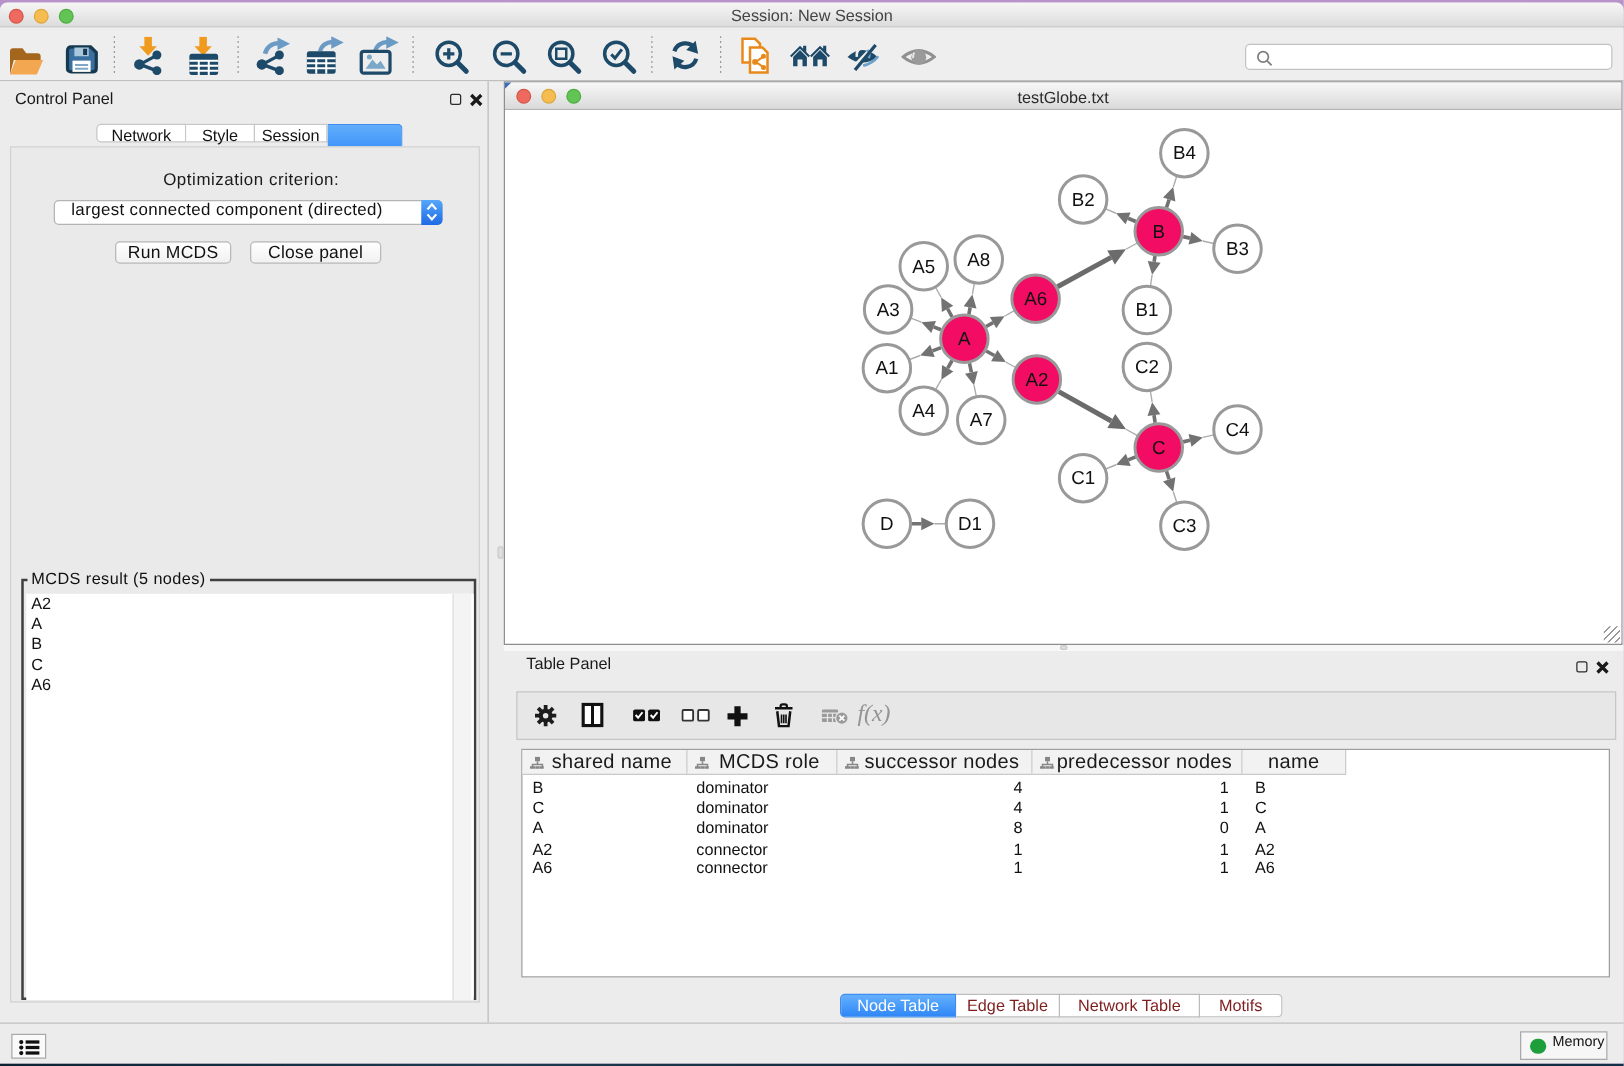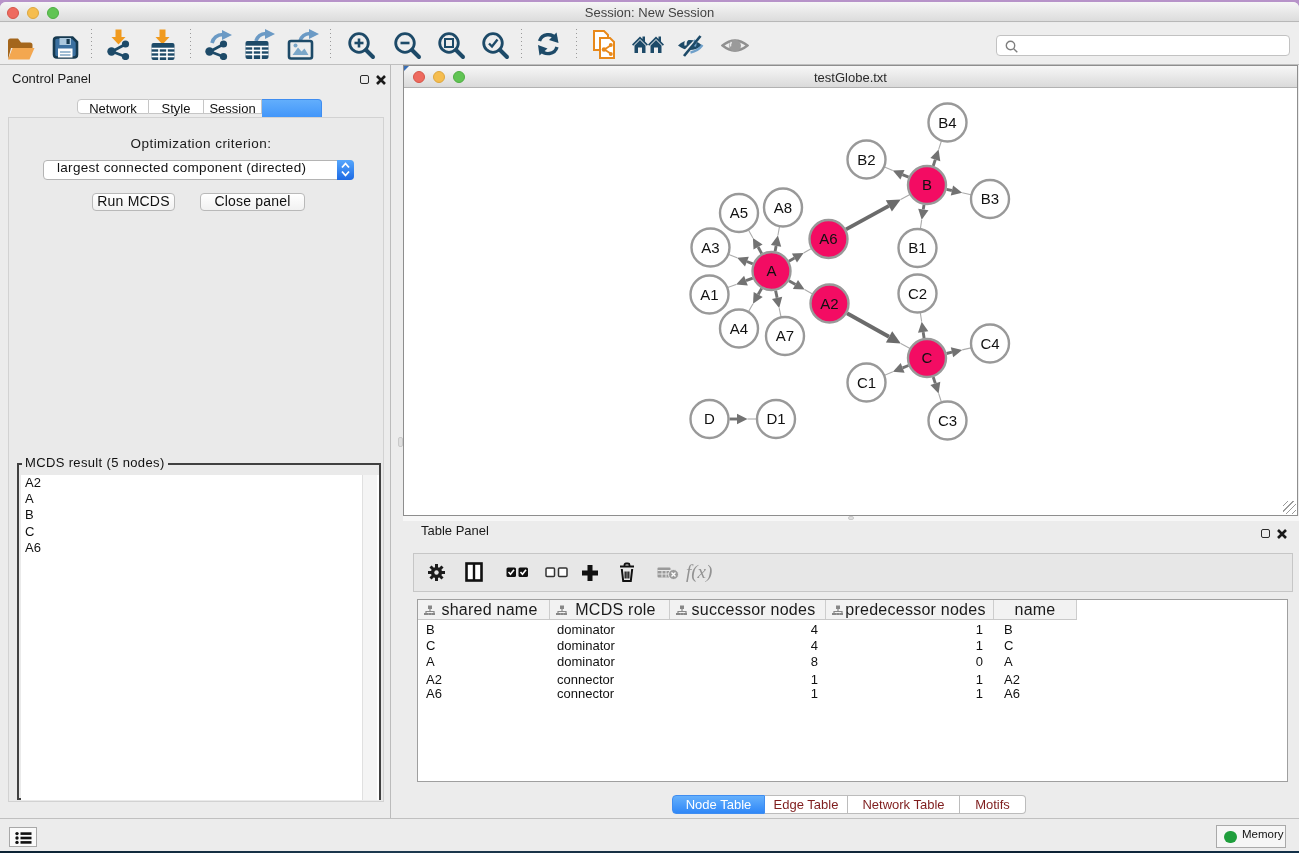--- a/index.html
+++ b/index.html
@@ -268,21 +268,21 @@
   <div id="combo">
     <div class="txt">largest connected component (directed)</div>
     <div class="cap">
       <svg style="position:absolute;left:3px;top:2px" width="11" height="15">
         <path d="M2 5.5 L5.5 1.5 L9 5.5" fill="none" stroke="#fff" stroke-width="1.8"></path>
         <path d="M2 9.5 L5.5 13.5 L9 9.5" fill="none" stroke="#fff" stroke-width="1.8"></path>
       </svg>
     </div>
   </div>
   <div id="optlabel">Optimization criterion:</div>
-  <div class="btn" style="left:92px;width:83px">Run MCDS</div>
+  <div class="btn" style="left:92px;width:93px">Run MCDS</div>
   <div class="btn" style="left:200px;width:105px">Close panel</div>
   <div id="fieldset">
     <div id="fieldlabel">MCDS result (5 nodes)</div>
     <div id="mcdslist">A2<br>A<br>B<br>C<br>A6</div>
     <div id="mcdsscroll"></div>
   </div>
 </div>
 
 <div id="netwin">
   <div id="nw-titlebar">

